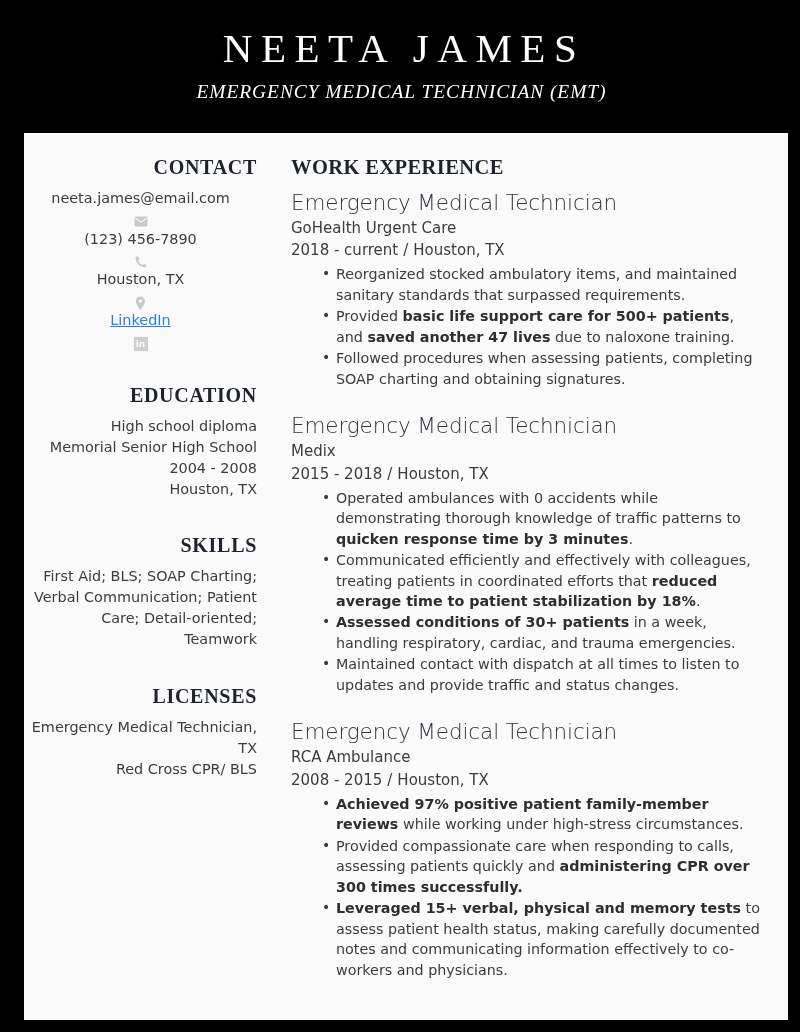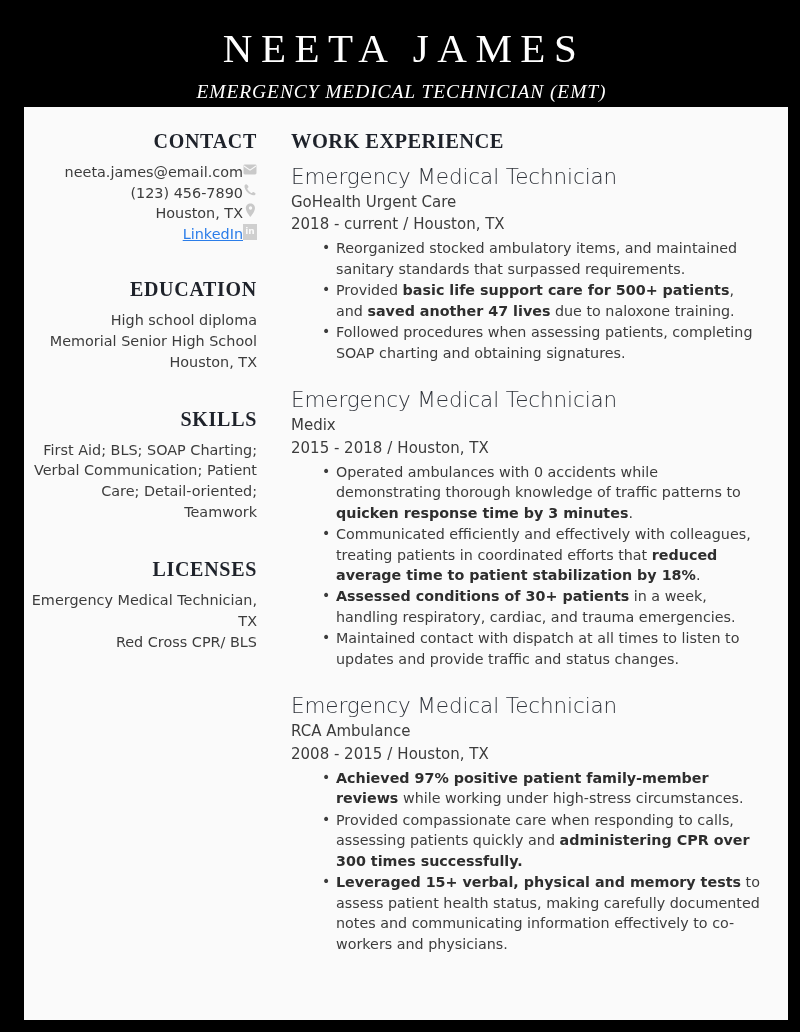--- a/index.html
+++ b/index.html
@@ -17,21 +17,21 @@
     width: 800px;
     height: 1032px;
     background: #000000;
     box-sizing: border-box;
     display: flex;
     flex-direction: column;
   }
   
   .header {
     background: #000000;
-    height: 107px;
+    height: 133px;
     box-sizing: border-box;
     padding-top: 27px;
     text-align: center;
     flex: 0 0 auto;
   }
   .full-name {
     font-family: "Liberation Serif", "DejaVu Serif", serif;
     font-size: 41px;
     font-weight: 400;
     color: #ffffff;
@@ -86,21 +86,23 @@
     margin: 0 0 9px 0;
     line-height: 1.2;
   }
   .sb-line {
     font-family: "DejaVu Sans", sans-serif;
     font-size: 14.4px;
     color: #3c3c3c;
     line-height: 1.44;
     display: flex;
     justify-content: flex-end;
-    align-items: flex-start;
+    align-items: center;
+    gap: 6px;
+    flex-direction: column;
   }
   .sb-text-block {
     font-family: "DejaVu Sans", sans-serif;
     font-size: 14.4px;
     color: #3c3c3c;
     line-height: 1.45;
     padding-right: 0;
   }
   .sb-gap-m  { height: 30px; }
   .sb-gap-l  { height: 32px; }
@@ -251,20 +253,21 @@
             <span class="li-badge">in</span>
           </div>
         </div>
 
         <div class="sb-gap-m"></div>
 
         <div class="sb-section">
           <div class="sb-heading">EDUCATION</div>
           <div class="sb-text-block">High school diploma</div>
           <div class="sb-text-block">Memorial Senior High School</div>
+          <div class="sb-text-block">2004 - 2008</div>
           <div class="sb-text-block">Houston, TX</div>
         </div>
 
         <div class="sb-gap-l"></div>
 
         <div class="sb-section">
           <div class="sb-heading">SKILLS</div>
           <div class="sb-text-block">First Aid; BLS; SOAP Charting; Verbal Communication; Patient Care; Detail-oriented; Teamwork</div>
         </div>
 

